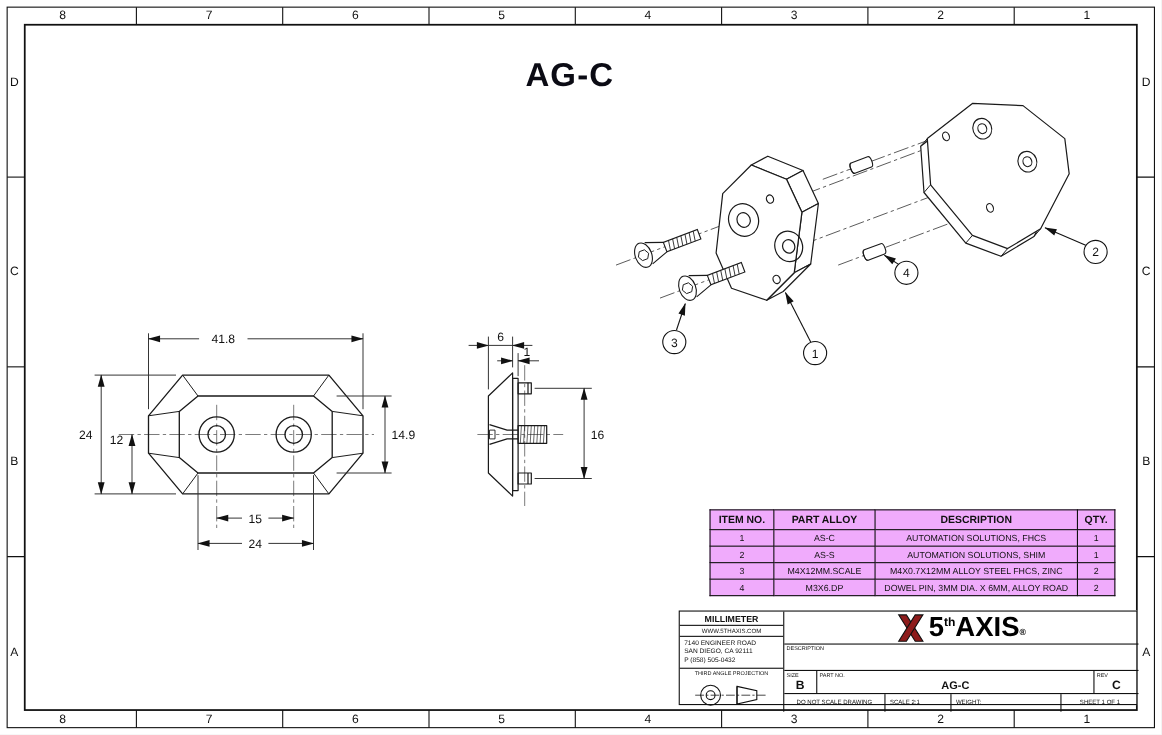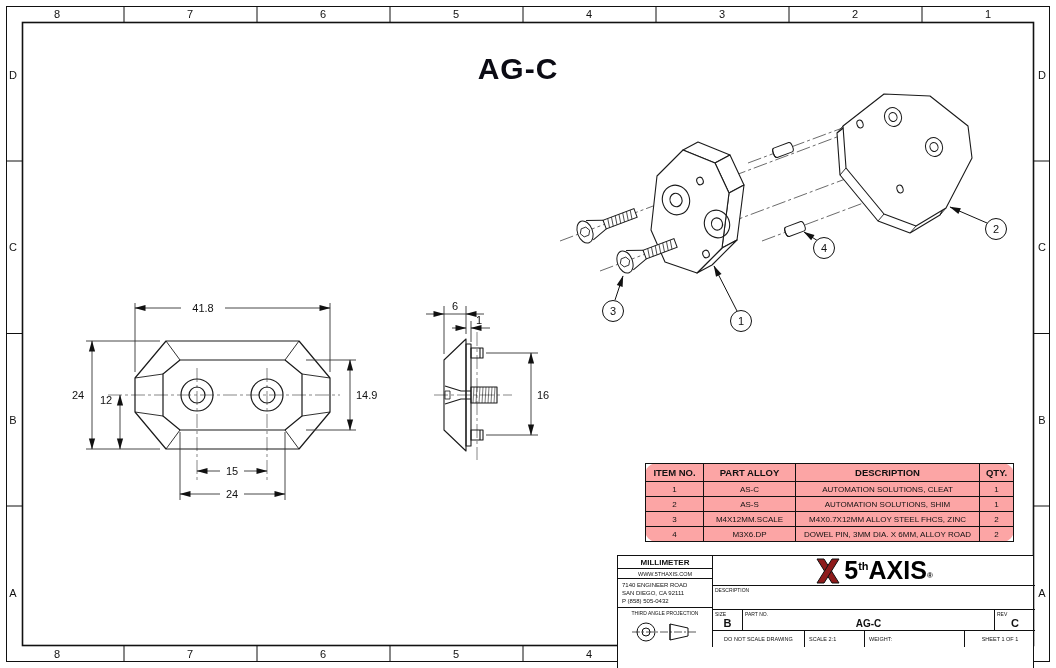--- a/index.html
+++ b/index.html
@@ -8,27 +8,27 @@
   .page { position:relative; width:1056px; height:668px; background:#fff; overflow:hidden; }
   .zone { position:absolute; font-size:11px; color:#111; transform:translate(-50%,-50%); }
   .sheet-title { position:absolute; left:408px; top:52px; width:220px; text-align:center;
                  font-size:30px; font-weight:bold; color:#0b0b14; letter-spacing:1px; }
   svg.canvas { position:absolute; left:0; top:0; }
   svg text { font-family:"Liberation Sans", sans-serif; fill:#111; }
   .dim { font-size:11px; }
   .balloon-num { font-size:11px; }
 
   
-  table.bom { position:absolute; left:645px; top:463px; border-collapse:collapse; table-layout:fixed; background:#fca5a5;border-radius:12px; }
+  table.bom { position:absolute; left:645px; top:463px; border-collapse:collapse; table-layout:fixed; background:#f0abfc; }
   .bom th, .bom td { border:1px solid #111; text-align:center; padding:0 2px; white-space:nowrap; overflow:hidden; color:#111; }
   .bom th { font-size:9.5px; height:18px; }
   .bom td { font-size:8px; height:15px; }
 
   
-  .tblock { position:absolute; left:617px; top:555px; width:417px; height:114px; border:1.5px solid #111; background:#fff; color:#111; }
+  .tblock { position:absolute; left:617px; top:555px; width:417px; height:86px; border:1.5px solid #111; background:#fff; color:#111; }
   .tb-company { position:absolute; left:0; top:0; width:95px; height:91px; border-right:1px solid #111; }
   .tb-units { height:13px; line-height:13px; text-align:center; font-weight:bold; font-size:8px; border-bottom:1px solid #111; }
   .tb-web { height:10px; line-height:10px; text-align:center; font-size:5.5px; border-bottom:1px solid #111; }
   .tb-addr { height:29px; padding:2px 4px; font-size:6px; line-height:8px; border-bottom:1px solid #111; }
   .tb-projlabel { text-align:center; font-size:5px; margin-top:2px; }
   .tb-projsym { display:block; margin:2px auto 0 auto; }
   .tb-right { position:absolute; left:95px; top:0; width:322px; height:91px; }
   .tb-logo { height:30px; border-bottom:1px solid #111; display:flex; align-items:center; justify-content:center; gap:3px; }
   .logo-text { font-size:25px; font-weight:bold; color:#000; letter-spacing:0; line-height:1; }
   .logo-sup { font-size:11px; font-weight:bold; vertical-align:9px; }
@@ -340,21 +340,21 @@
         <th>ITEM NO.</th>
         <th>PART ALLOY</th>
         <th>DESCRIPTION</th>
         <th>QTY.</th>
       </tr>
     </thead>
     <tbody>
       <tr>
         <td>1</td>
         <td>AS-C</td>
-        <td>AUTOMATION SOLUTIONS, CLEAT</td>
+        <td>AUTOMATION SOLUTIONS, FHCS</td>
         <td>1</td>
       </tr>
       <tr>
         <td>2</td>
         <td>AS-S</td>
         <td>AUTOMATION SOLUTIONS, SHIM</td>
         <td>1</td>
       </tr>
       <tr>
         <td>3</td>

